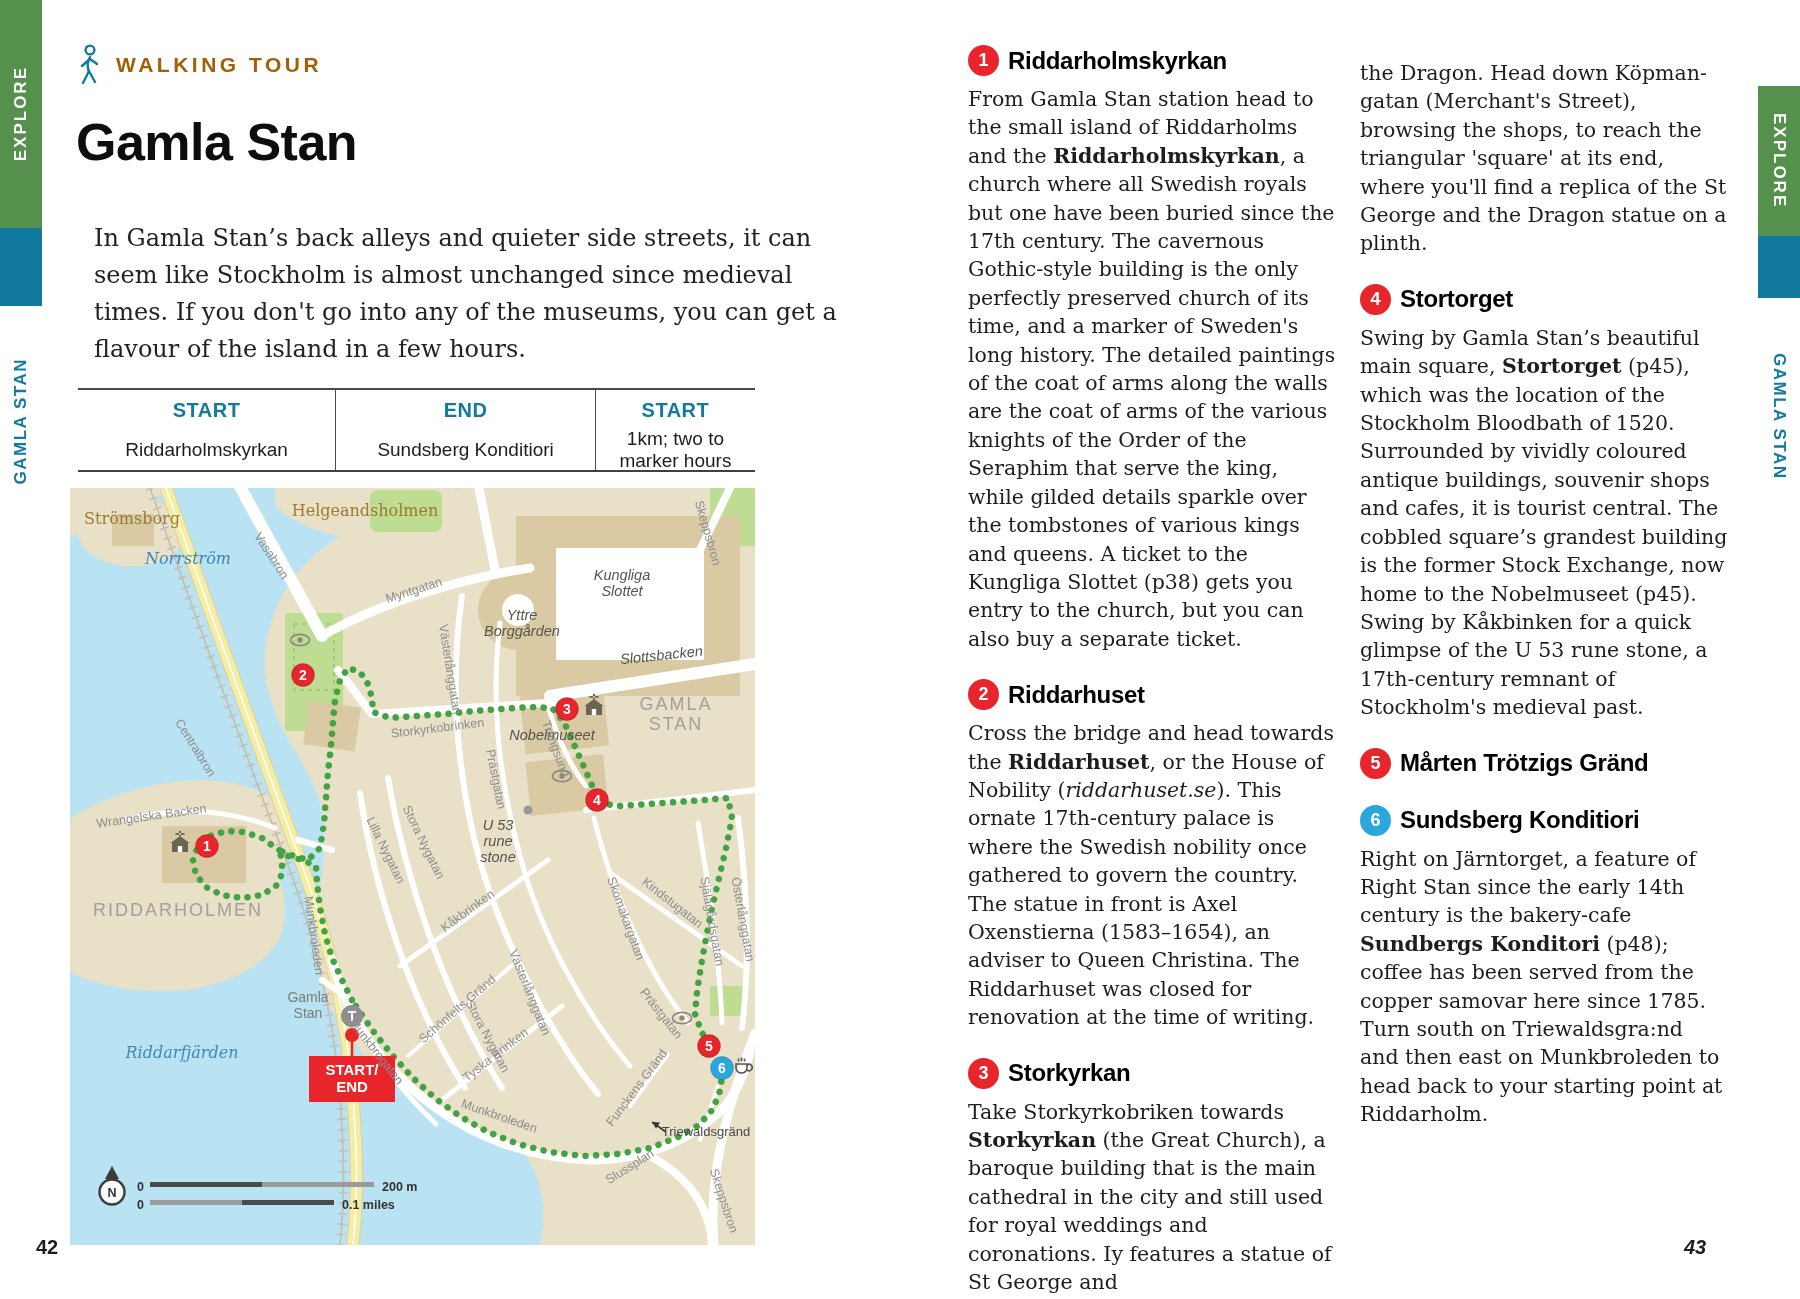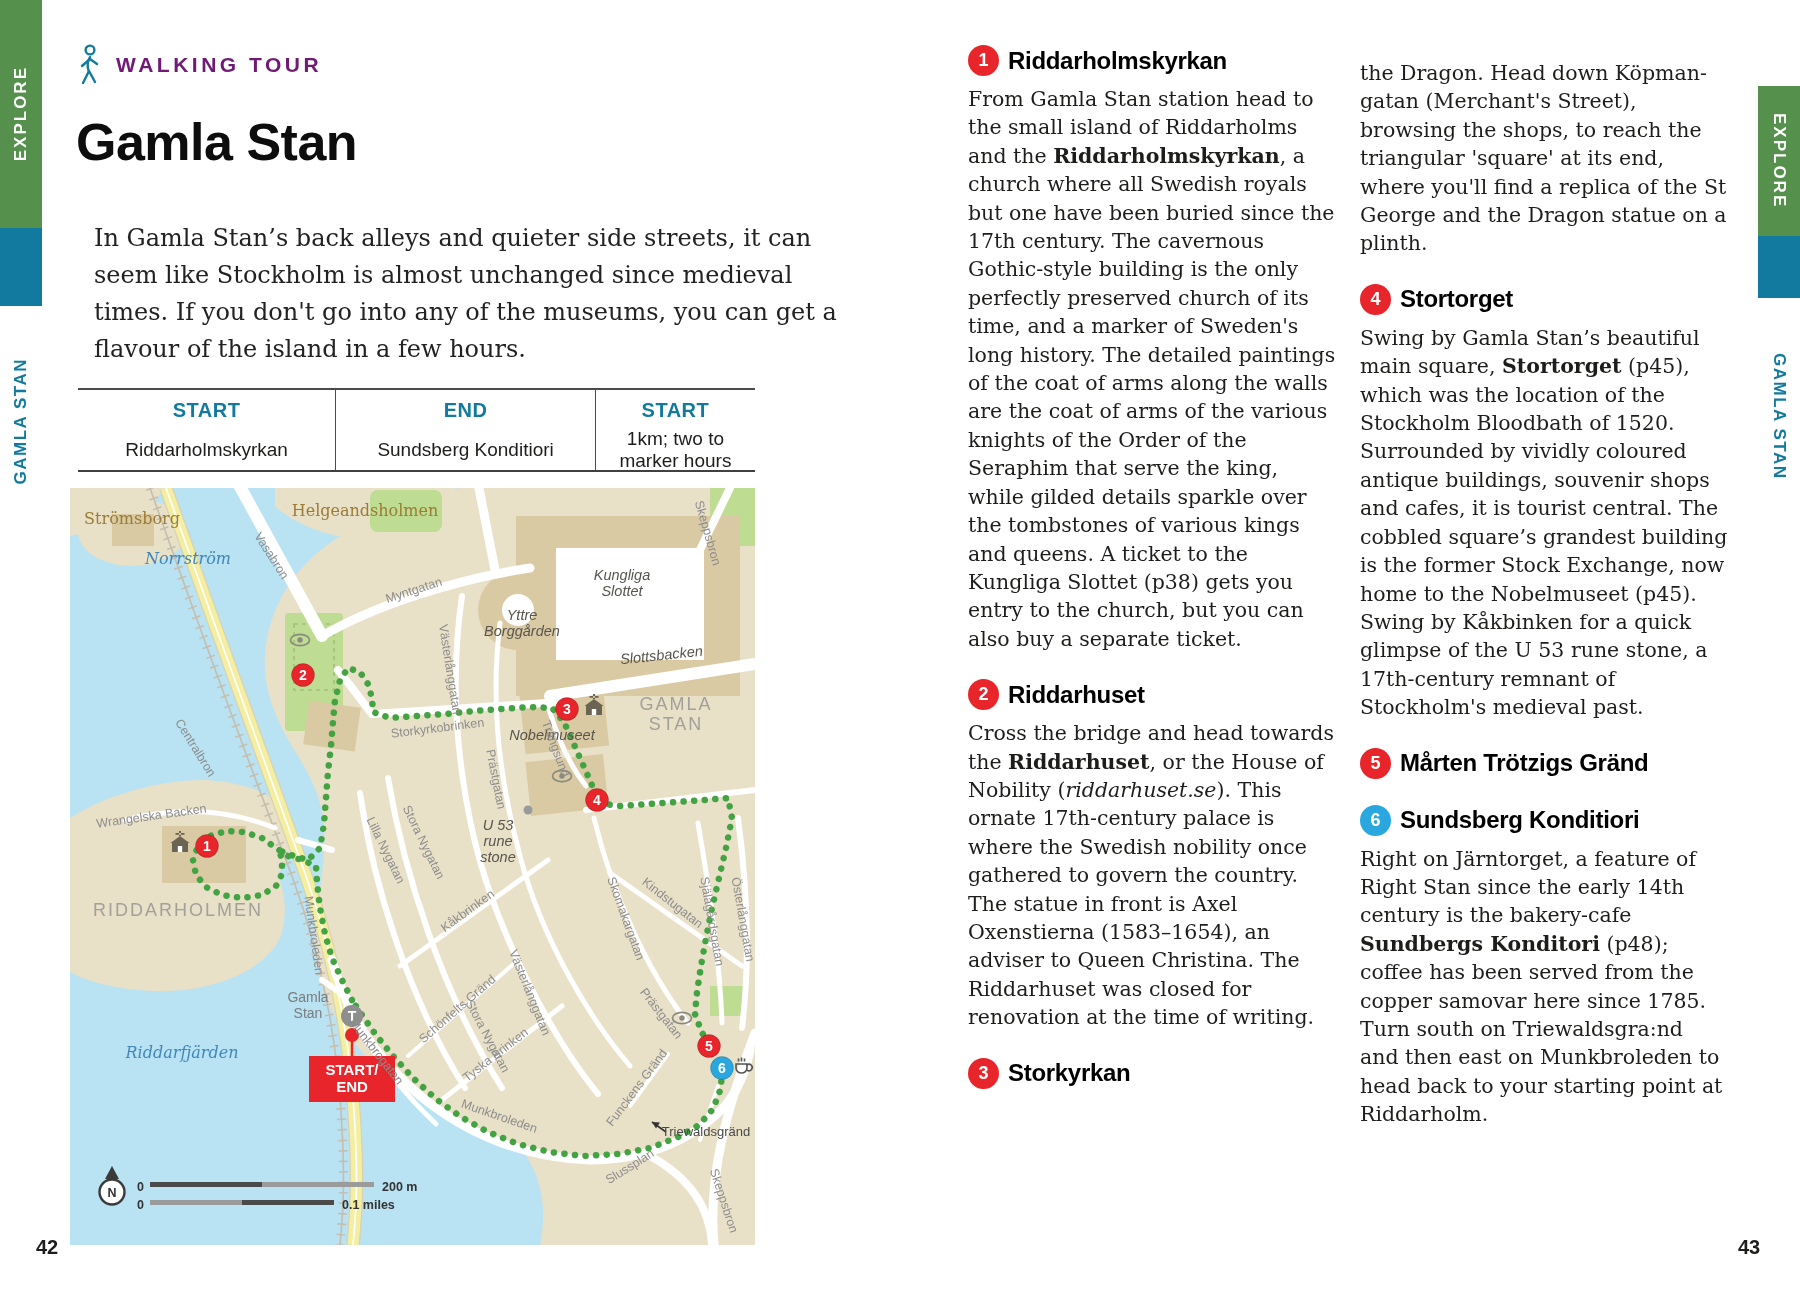--- a/index.html
+++ b/index.html
@@ -10,21 +10,21 @@
   .vtab span{writing-mode:vertical-rl;font:700 17px "Liberation Sans",sans-serif;letter-spacing:2px;}
   .vtab.flip span{transform:rotate(180deg);}
   .tab-green{background:#55914d;color:#fff;}
   .tab-teal-block{position:absolute;background:#117a9e;}
   .tab-text-teal{position:absolute;display:flex;align-items:center;justify-content:center;}
   .tab-text-teal span{writing-mode:vertical-rl;font:700 17px "Liberation Sans",sans-serif;
                       letter-spacing:1.5px;color:#117a9e;}
   .tab-text-teal.flip span{transform:rotate(180deg);}
   
   .kicker{position:absolute;left:76px;top:44px;display:flex;align-items:center;gap:12px;}
-  .kicker-label{font:700 21px "Liberation Sans",sans-serif;letter-spacing:3.5px;color:#701a75;}
+  .kicker-label{font:700 21px "Liberation Sans",sans-serif;letter-spacing:3.5px;color:#a16207;}
   .page-title{position:absolute;left:76px;top:112px;font:700 52px "Liberation Sans",sans-serif;
               letter-spacing:-0.5px;color:#0d0d0d;}
   .intro{position:absolute;left:94px;top:196px;width:745px;
          font:24px/37px "DejaVu Serif",serif;color:#222;}
   
   .tour-table{position:absolute;left:78px;top:388px;width:677px;
               border-top:2px solid #4a4a4a;border-bottom:2px solid #404040;
               display:grid;grid-template-columns:38% 38.5% 23.5%;}
   .tour-table .cell{display:flex;align-items:center;justify-content:center;height:40px;text-align:center;}
   .tour-table .hd{font:700 20px "Liberation Sans",sans-serif;color:#117a9e;letter-spacing:.5px;}
@@ -337,20 +337,21 @@
           <span class="badge" style="background: rgb(232, 37, 43);">2</span>
           <span class="sec-title">Riddarhuset</span>
         </div>
         <p class="sec-body"><span>Cross the bridge and head towards the </span><b>Riddarhuset</b><span>, or the House of Nobility (</span><i>riddarhuset.se</i><span>). This ornate 17th-century palace is where the Swedish nobility once gathered to govern the country. The statue in front is Axel Oxenstierna (1583–1654), an adviser to Queen Christina. The Riddarhuset was closed for renovation at the time of writing.</span></p>
       </div>
       <div class="section">
         <div class="sec-head">
           <span class="badge" style="background: rgb(232, 37, 43);">3</span>
           <span class="sec-title">Storkyrkan</span>
         </div>
+        <p class="sec-body"><span>Take Storkyrkobriken towards </span><b>Storkyrkan</b><span> (the Great Church), a baroque building that is the main cathedral in the city and still used for royal weddings and coronations. Iy features a statue of St George and</span></p>
       </div>
     </div>
   <div class="col" id="col-b">
       <div class="section cont">
         <p class="sec-body"><span>the Dragon. Head down Köpman­gatan (Merchant's Street), browsing the shops, to reach the triangular 'square' at its end, where you'll find a replica of the St George and the Dragon statue on a plinth.</span></p>
       </div>
       <div class="section">
         <div class="sec-head">
           <span class="badge" style="background: rgb(232, 37, 43);">4</span>
           <span class="sec-title">Stortorget</span>
@@ -366,14 +367,14 @@
       <div class="section">
         <div class="sec-head">
           <span class="badge" style="background: rgb(42, 167, 223);">6</span>
           <span class="sec-title">Sundsberg Konditiori</span>
         </div>
         <p class="sec-body"><span>Right on Järntorget, a feature of Right Stan since the early 14th century is the bakery-cafe </span><b>Sundbergs Konditori</b><span> (p48); coffee has been served from the copper samovar here since 1785. Turn south on Triewaldsgra:nd and then east on Munkbroleden to head back to your starting point at Riddarholm.</span></p>
       </div>
     </div>
 
   <div class="pageno" style="left:36px;top:1236px;">42</div>
-  <div class="pageno" style="left:1738px;top:1236px;">43</div>
+  <div class="pageno" style="left:1684px;top:1236px;font-style:italic;">43</div>
 </div>
 
 </body></html>

